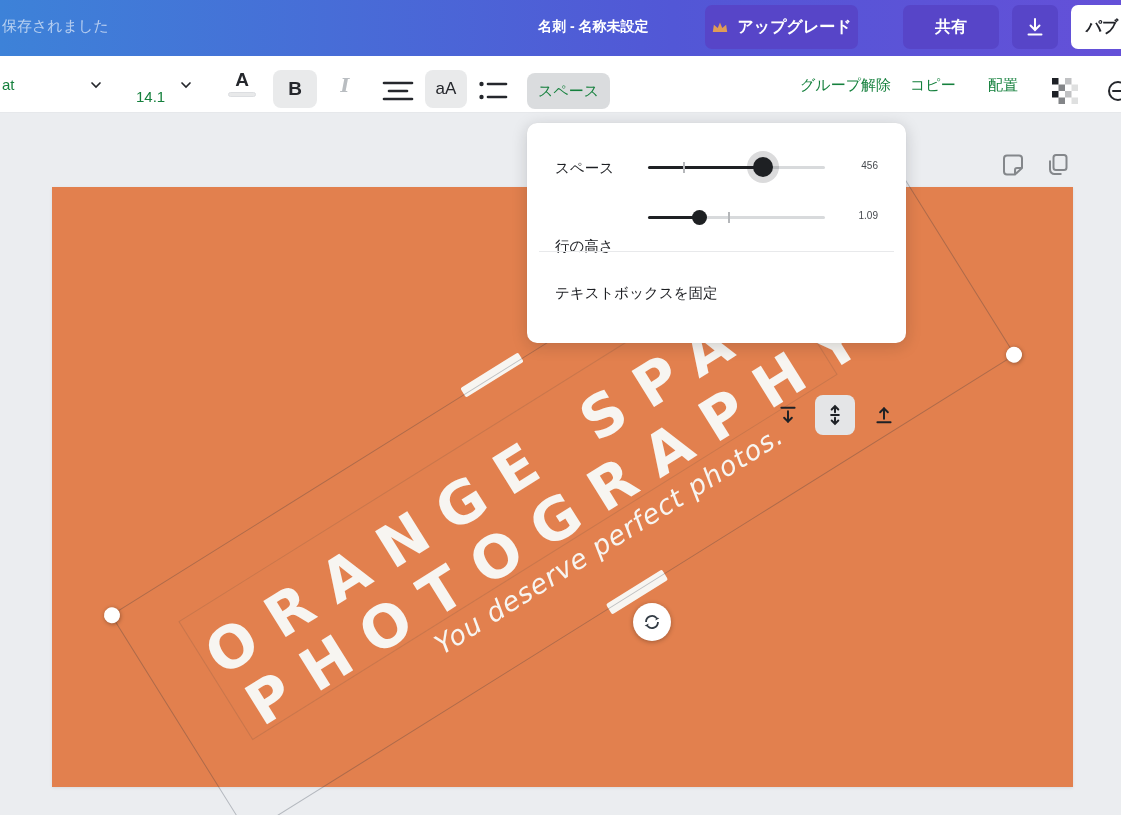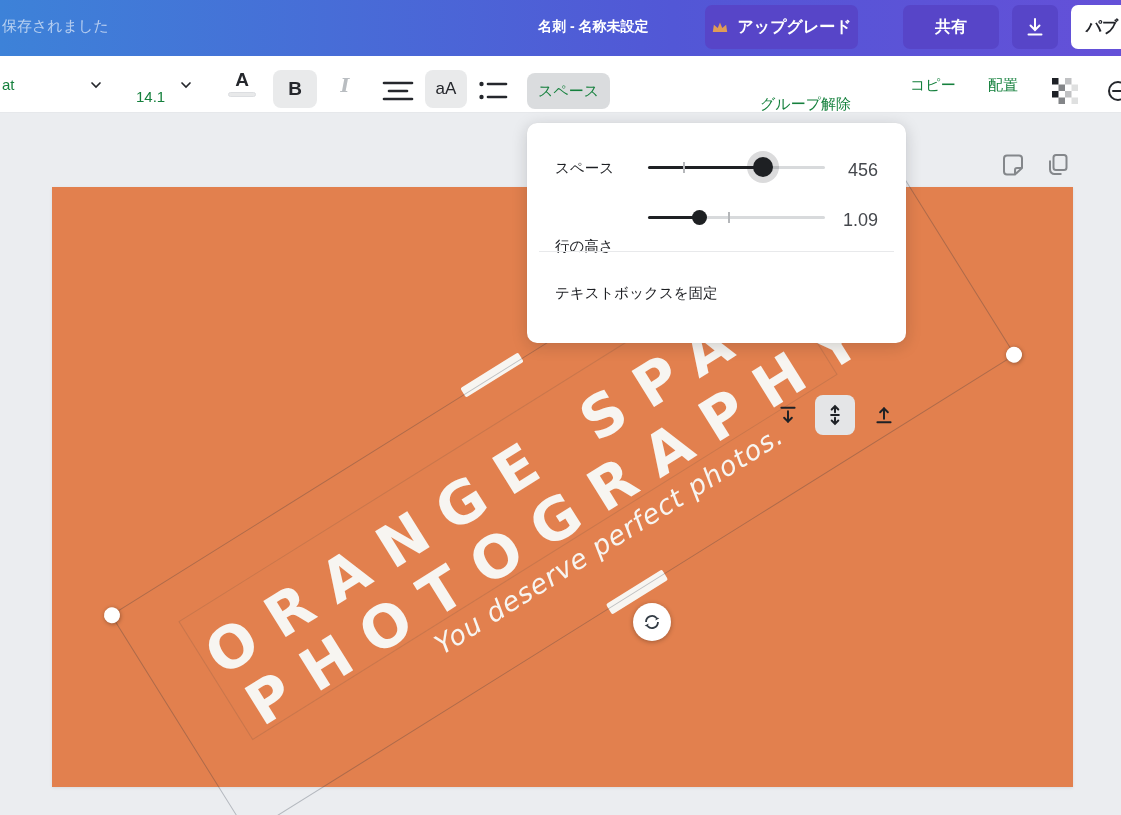--- a/index.html
+++ b/index.html
@@ -49,21 +49,21 @@
     background:#d8dadc; border-radius:2px; }
   .fill { position:absolute; left:0; top:9px; height:3px; background:#1e2023;
     border-radius:2px; }
   .tick { position:absolute; top:5px; width:2px; height:11px;
     background:#b5b7ba; }
   .knob { position:absolute; top:0; width:20px; height:20px; margin-left:-10px;
     background:#1e2023; border-radius:50%;
     box-shadow:0 0 0 6px rgba(30,32,35,0.16); cursor:pointer; }
   .knob.small { width:15px; height:15px; top:2.5px; margin-left:-7.5px;
     box-shadow:none; }
-  .p-value { position:absolute; right:28px; font-size:18px; color:#45484d;
+  .p-value { position:absolute; right:28px; font-size:10px; color:#45484d;
     text-align:right; }
   .p-divider { position:absolute; left:12px; right:12px; top:128px; height:1px;
     background:#e8e9eb; }
   .anchor-btn { position:absolute; top:272px; width:40px; height:40px;
     border-radius:8px; display:flex; align-items:center; justify-content:center;
     cursor:pointer; }
 
   
   .card { position:absolute; left:52px; top:187px; width:1021px; height:600px;
     background:#e2804e; box-shadow:0 1px 3px rgba(0,0,0,0.08); z-index:1; }
@@ -216,21 +216,21 @@
         <path d="M10 4h18"></path>
         <circle cx="3.5" cy="17" r="2.2" stroke="none"></circle>
         <path d="M10 17h18"></path>
       </svg>
     </div>
 
     <div class="tb-item chip chip-pressed lbl15" style="left:527px;top:17px;width:83px;height:36px;">
       <span>スペース</span>
     </div>
 
-    <div class="tb-item lbl15" style="left:760px;top:20px;margin-top:19px;">
+    <div class="tb-item lbl15" style="left:800px;top:20px;">
       <span>グループ解除</span>
     </div>
     <div class="tb-item lbl15" style="left:910px;top:20px;">
       <span>コピー</span>
     </div>
     <div class="tb-item lbl15" style="left:988px;top:20px;">
       <span>配置</span>
     </div>
 
     <div class="tb-item" style="left:1052px;top:22px;">

